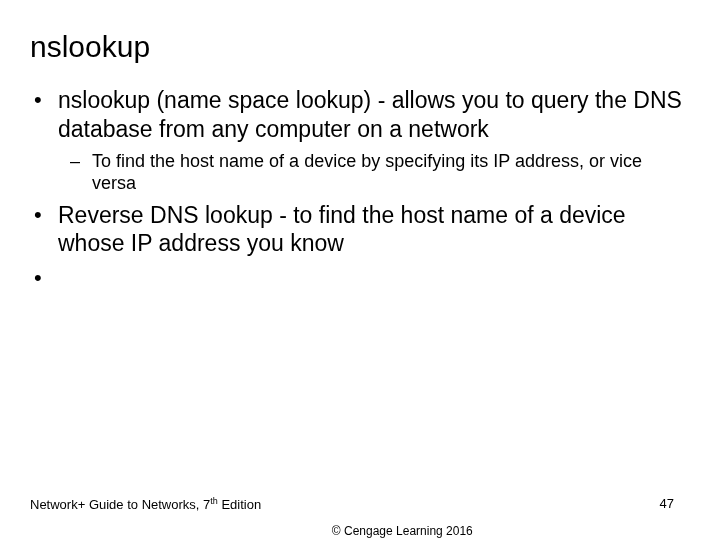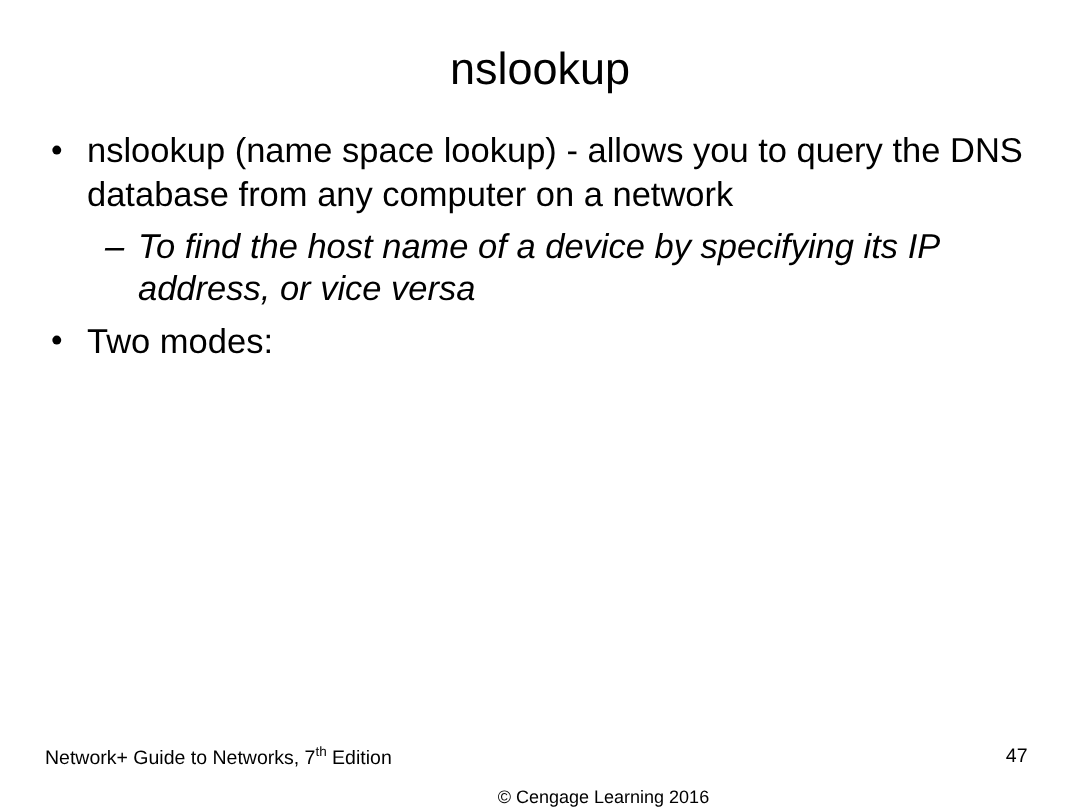--- a/index.html
+++ b/index.html
@@ -13,21 +13,20 @@
     overflow: hidden;
   }
   .slide {
     box-sizing: border-box;
     width: 720px;
     height: 540px;
     padding: 20px 30px 0 30px;
     position: relative;
   }
   .title {
-    text-align: center;
     font-size: 30px;
     margin: 10px 0 22px 0;
     font-weight: normal;
   }
   ul.top {
     margin: 0;
     padding: 0 0 0 28px;
     list-style: none;
   }
   ul.top > li {
@@ -44,24 +43,23 @@
     top: 0;
     font-size: 22px;
   }
   ul.sub {
     margin: 6px 0 6px 0;
     padding: 0 0 0 34px;
     list-style: none;
   }
   ul.sub > li {
     position: relative;
-    font-size: 23px;
+    font-size: 18px;
     line-height: 1.25;
     margin-bottom: 4px;
-    font-style: italic;
   }
   ul.sub > li::before {
     content: "–";
     position: absolute;
     left: -22px;
     top: 0;
   }
   .footer {
     position: absolute;
     bottom: 14px;
@@ -82,40 +80,40 @@
   }
   .footer-center {
     position: absolute;
     left: 50%;
     transform: translateX(-20%);
     top: 28px;
     font-size: 12px;
   }
   .footer-right {
     position: absolute;
-    right: 5px;
+    right: 16px;
     top: 0;
   }
 </style>
 </head>
 <body>
 
 <div class="slide">
 
   <div class="title">nslookup</div>
 
   <ul class="top">
     <li>
       <span>nslookup (name space lookup) - allows you to query the DNS database from any computer on a network</span>
       <ul class="sub">
         <li>To find the host name of a device by specifying its IP address, or vice versa</li>
       </ul>
     </li>
+    <li>Reverse DNS lookup - to find the host name of a device whose IP address you know</li>
     <li>
-      <span>Two modes:</span>
     </li>
   </ul>
 
   <div class="footer">
     <div class="footer-left">
       <span>Network+ Guide to Networks, 7</span><sup>th</sup><span> Edition</span>
     </div>
     <div class="footer-center">© Cengage Learning  2016</div>
     <div class="footer-right">47</div>
   </div>

